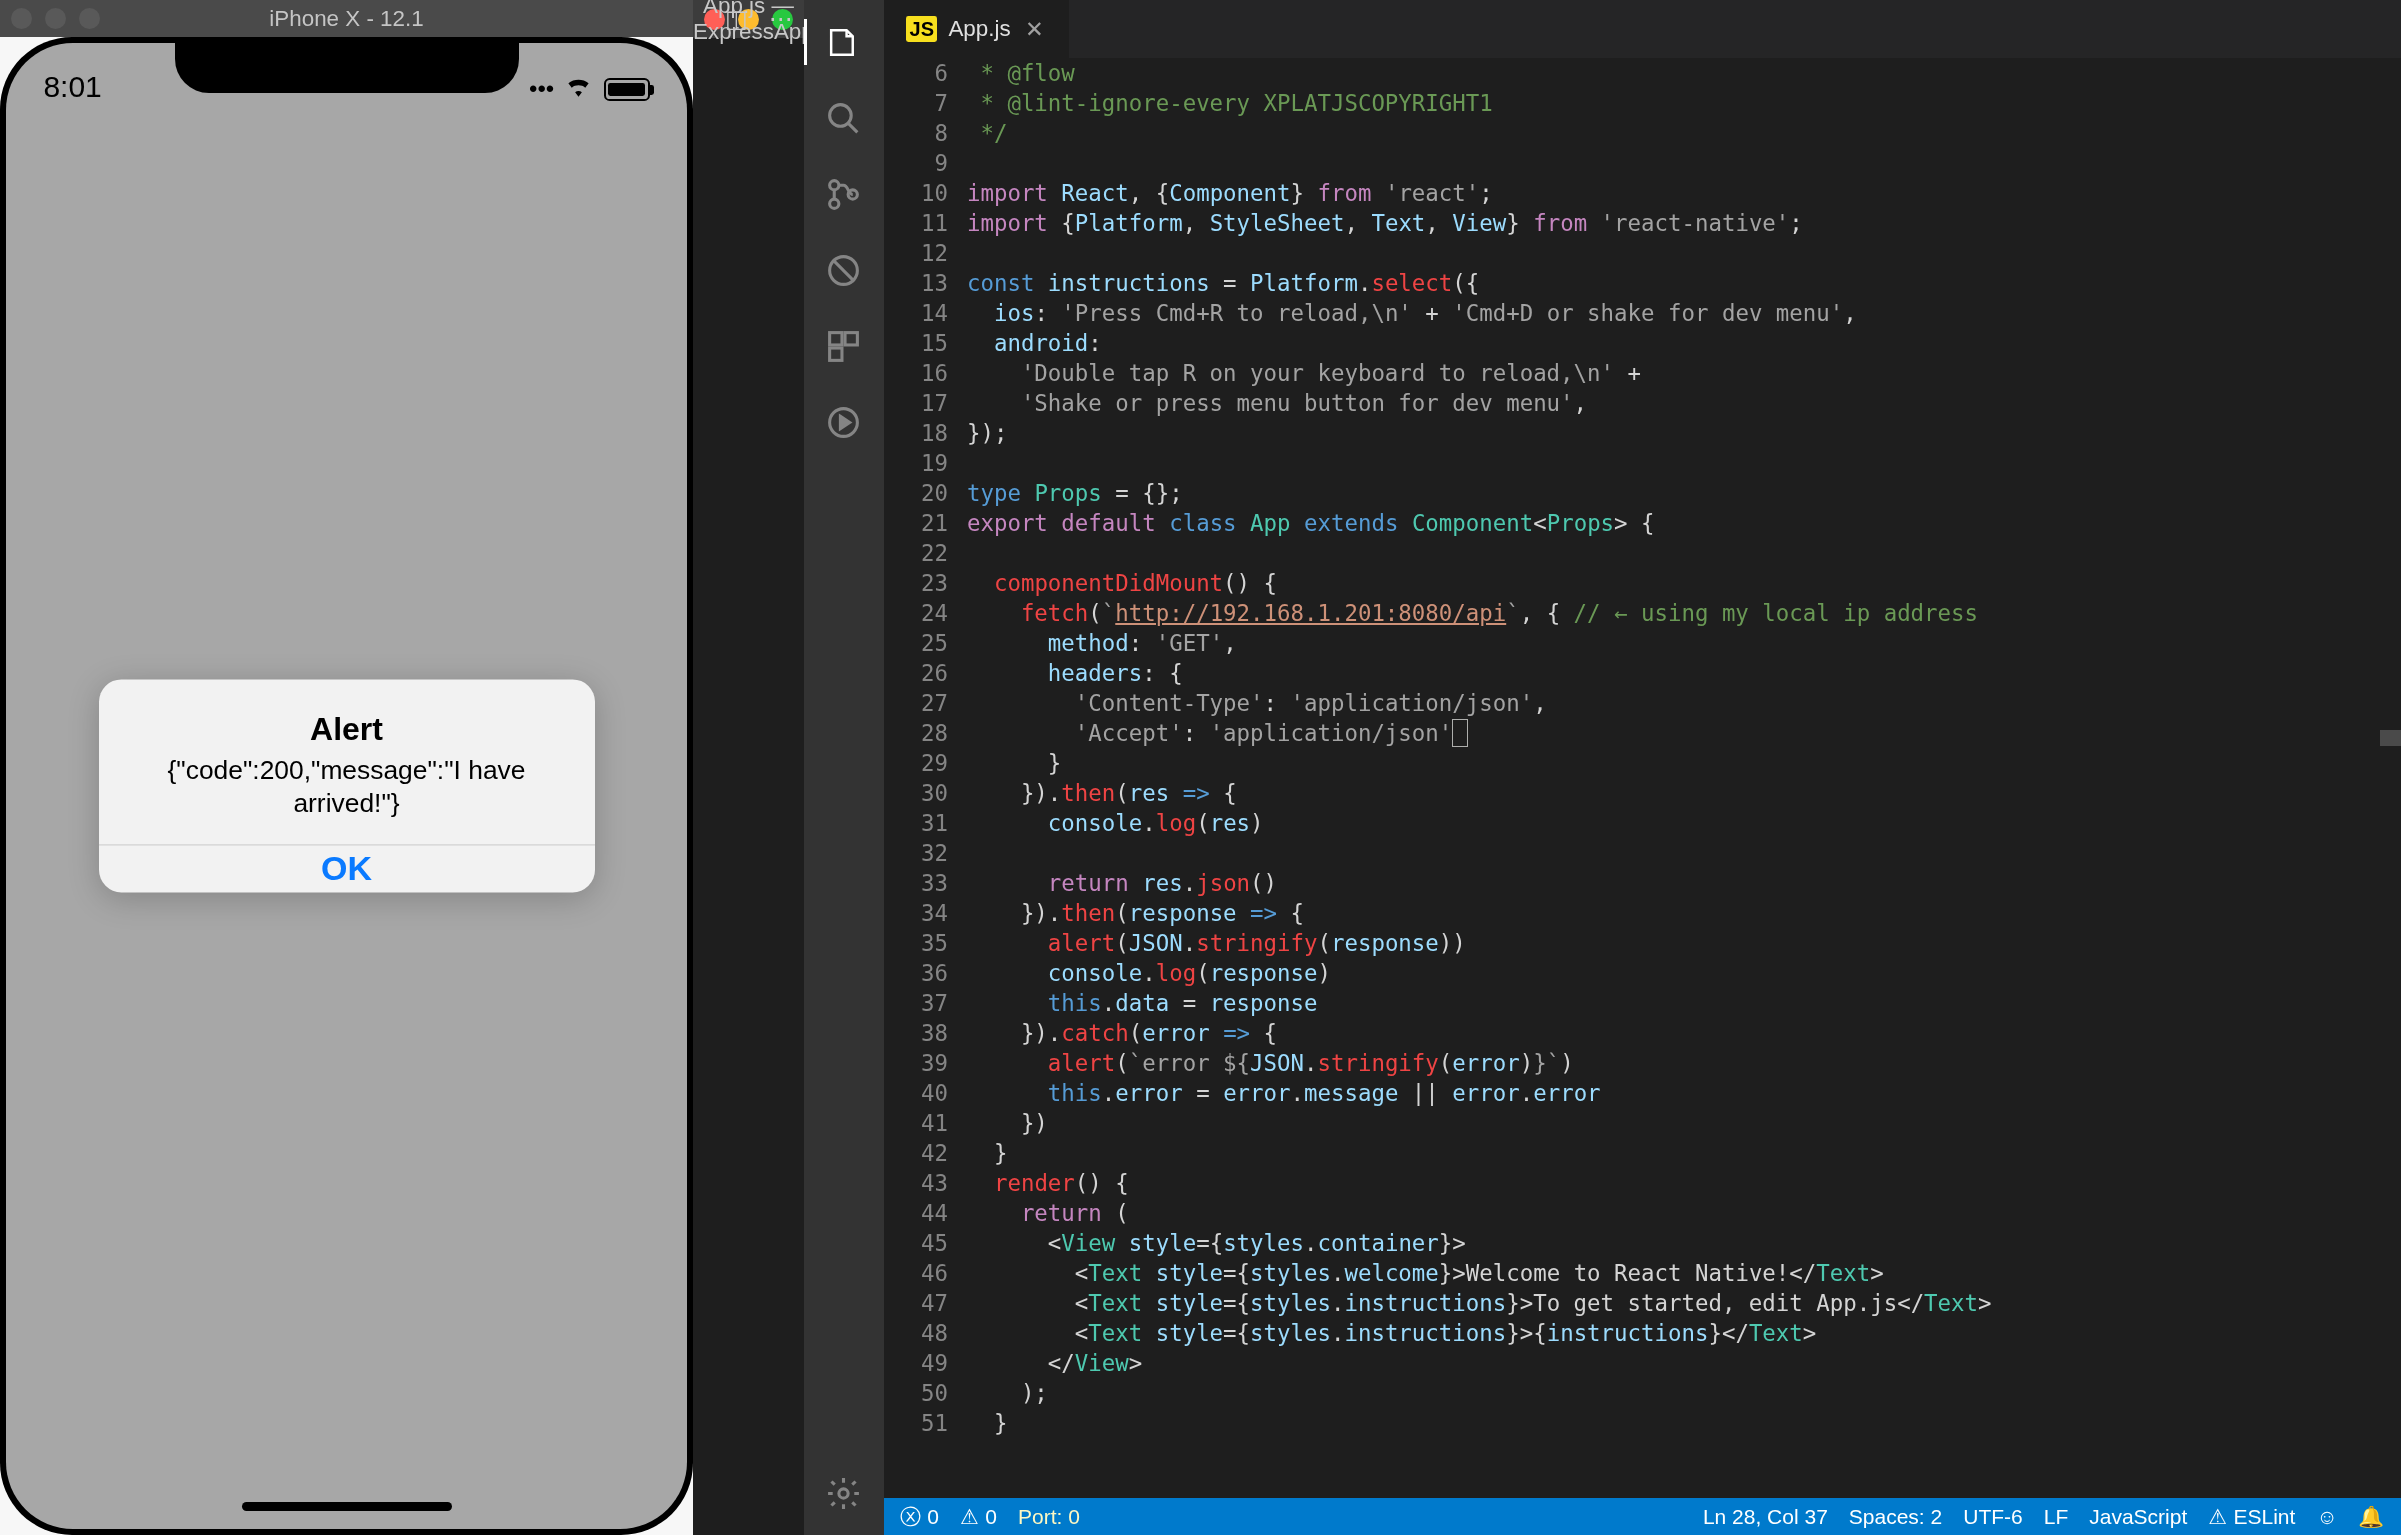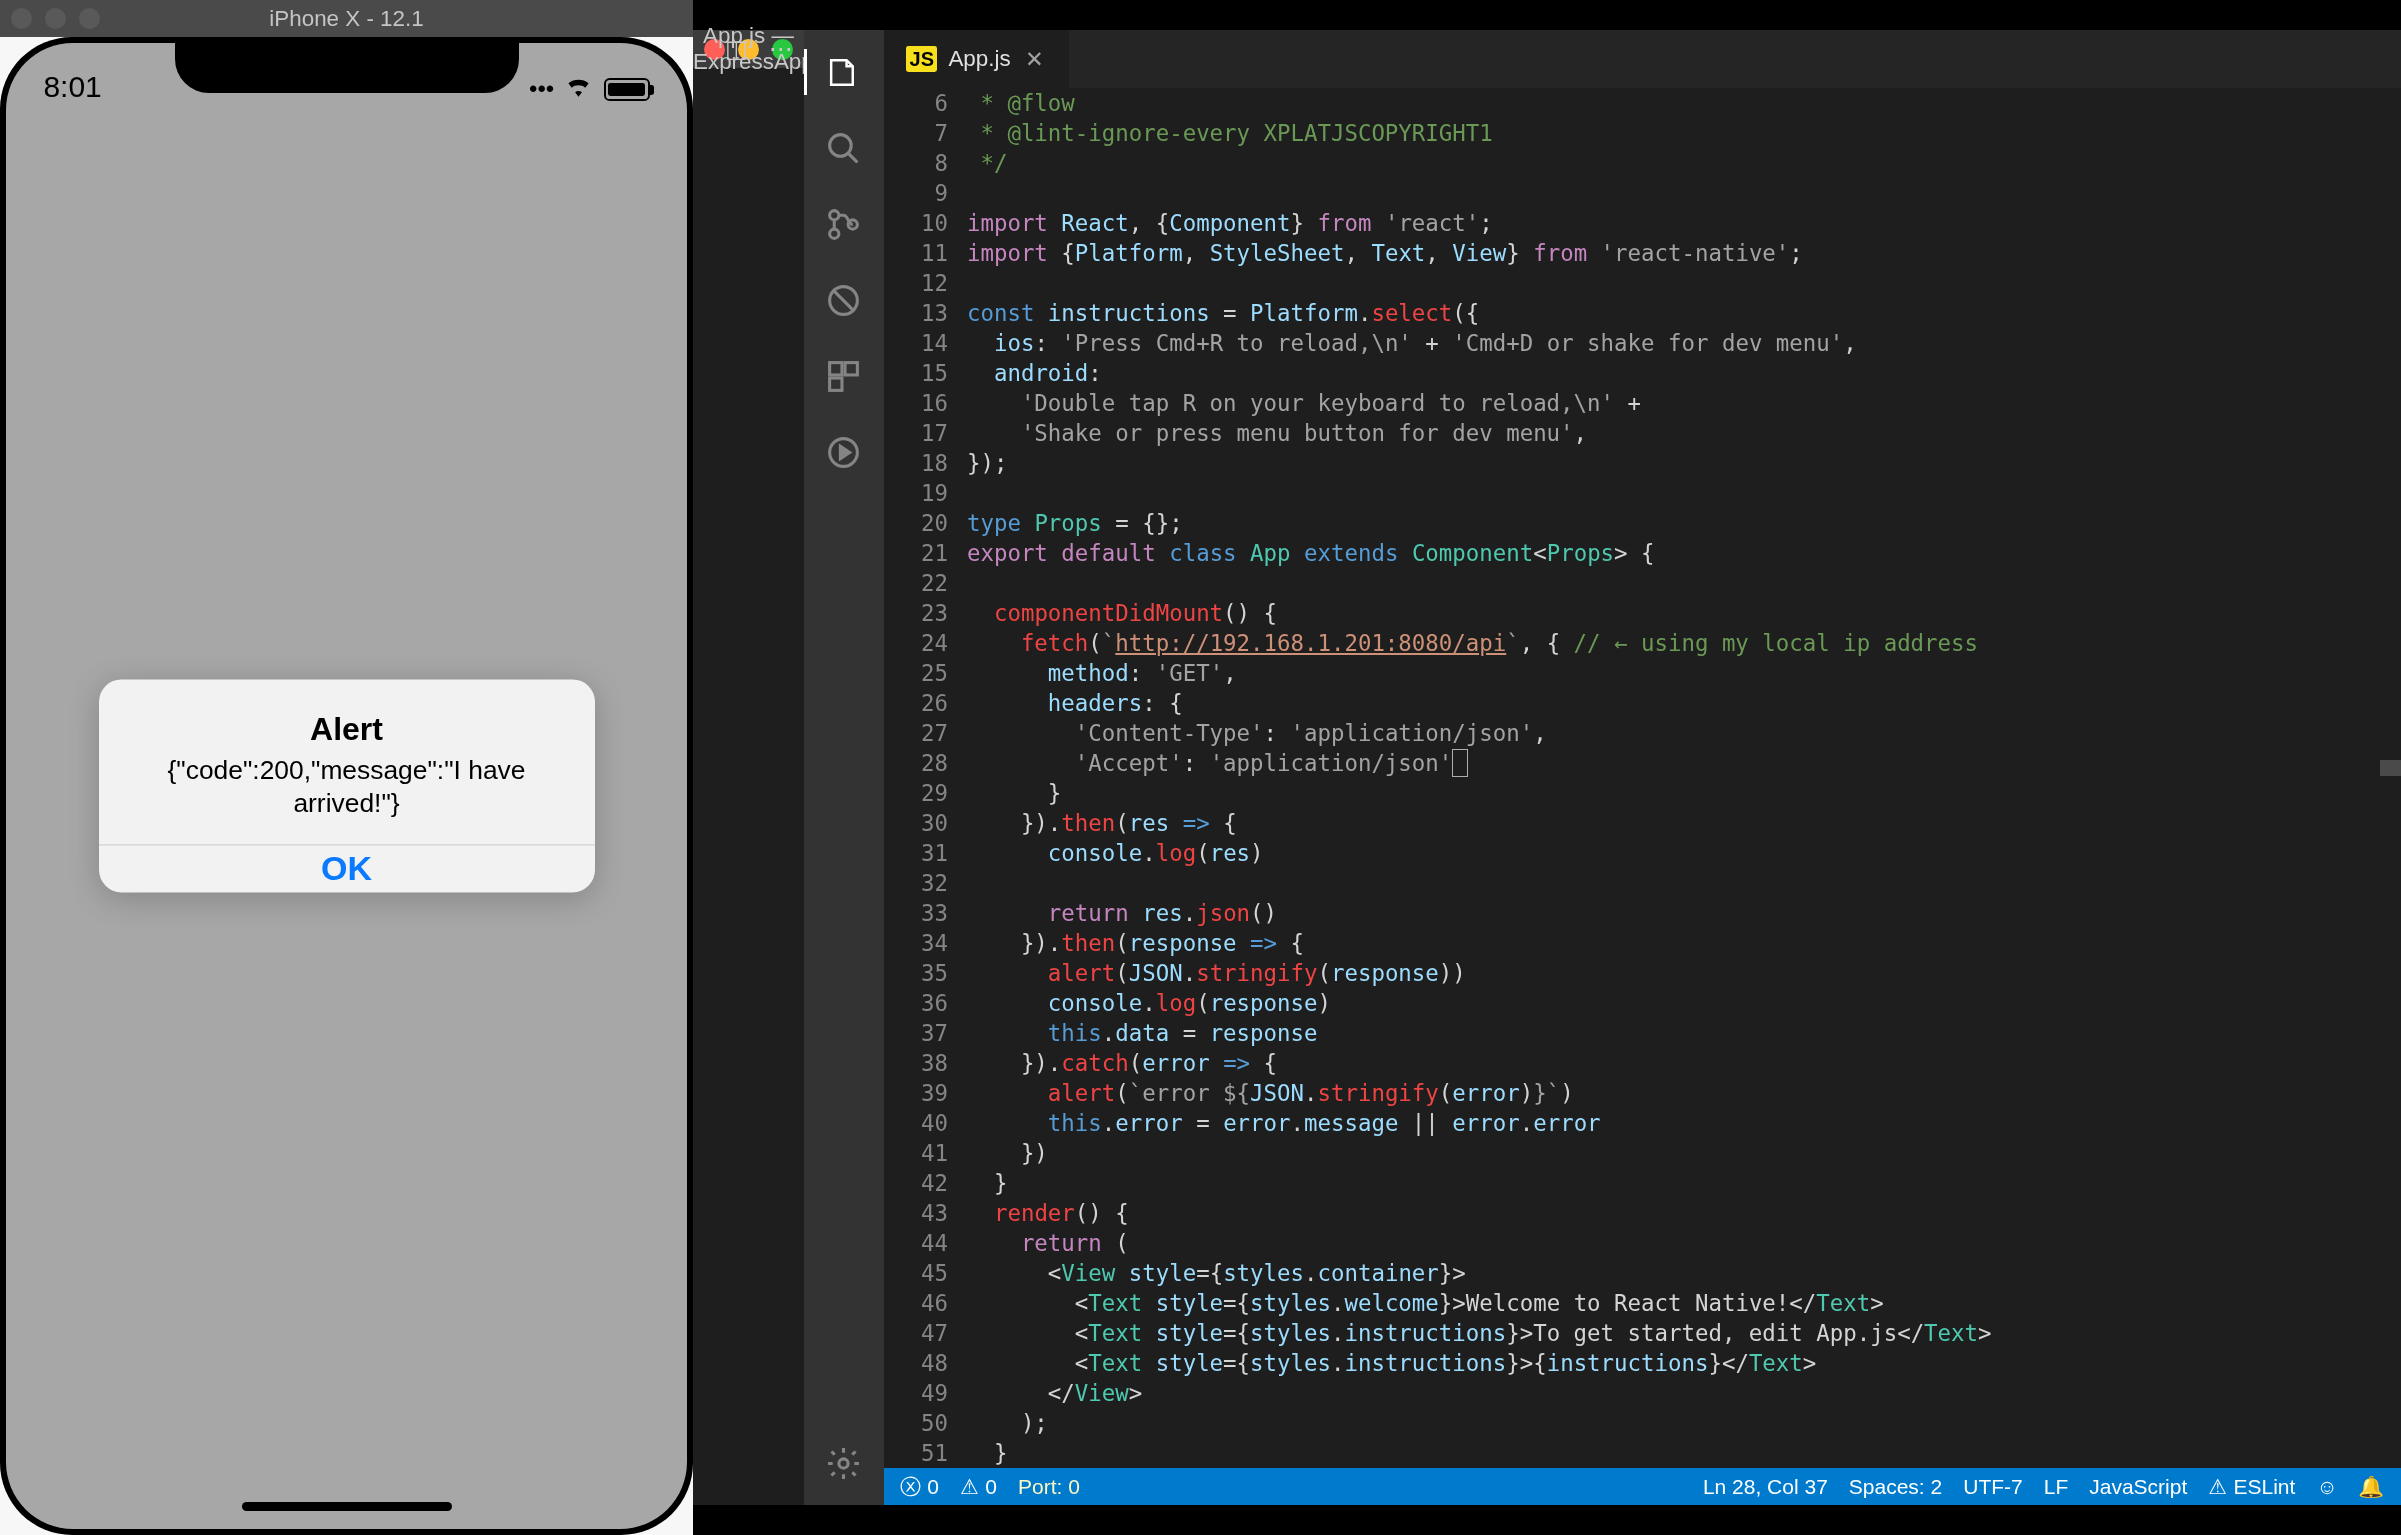--- a/index.html
+++ b/index.html
@@ -1,17 +1,17 @@
 <!DOCTYPE html>
 <html style="font-size:12.8px"><head>
 <meta charset="utf-8">
 <style>
 * { box-sizing: border-box; margin: 0; padding: 0; }
 html, body { width: 2401px; height: 1535px; overflow: hidden; font-family: -apple-system, sans-serif; background: #000; }
-.root { display: flex; width: 100%; height: 100%; align-items: center; }
+.root { display: flex; width: 100%; height: 100%; }
 
 
 .simulator { width: 693px; height: 100%; background:#1d1d1d; display:flex; flex-direction:column; }
 .sim-titlebar { height:38px; display:flex; align-items:center; padding:0 11.2px; background:#4a4a4a; position:relative; }
 .traffic { display:flex; gap:12.8px; }
 .dot { width:21px; height:21px; border-radius:50%; background:#595959; }
 .sim-title { position:absolute; left:0; right:0; text-align:center; color:#c5c5c5; font-size:22.4px; }
 
 .sim-body{ flex:1; background:#f7f7f7; display:flex; justify-content:center; }
 .phone { width:693px; height:1498px; background:#000; border-radius:72px; position:relative; margin-top:0; }
@@ -245,21 +245,21 @@
           </div>
         </div>
 
         <div class="status">
           <span class="st-i">ⓧ <span>0</span></span>
           <span class="st-i">⚠ <span>0</span></span>
           <span class="st-i st-err">Port: 0</span>
           <span class="sp"></span>
           <span class="st-i">Ln 28, Col 37</span>
           <span class="st-i">Spaces: 2</span>
-          <span class="st-i">UTF-7</span>
+          <span class="st-i">UTF-6</span>
           <span class="st-i">LF</span>
           <span class="st-i">JavaScript</span>
           <span class="st-i">⚠ <span>ESLint</span></span>
           <span class="st-i">☺</span>
           <span class="st-i">🔔</span>
         </div>
       </div>
     </div>
   </div>
 

